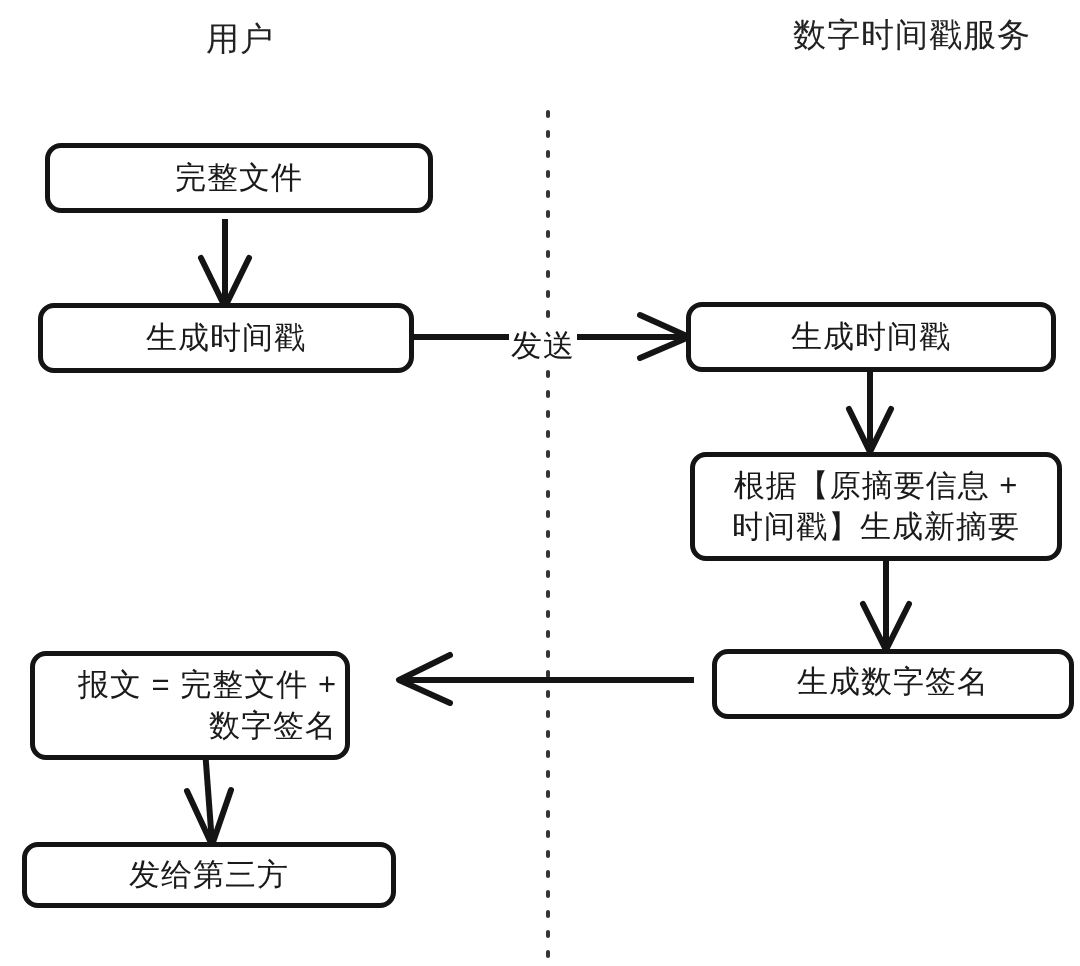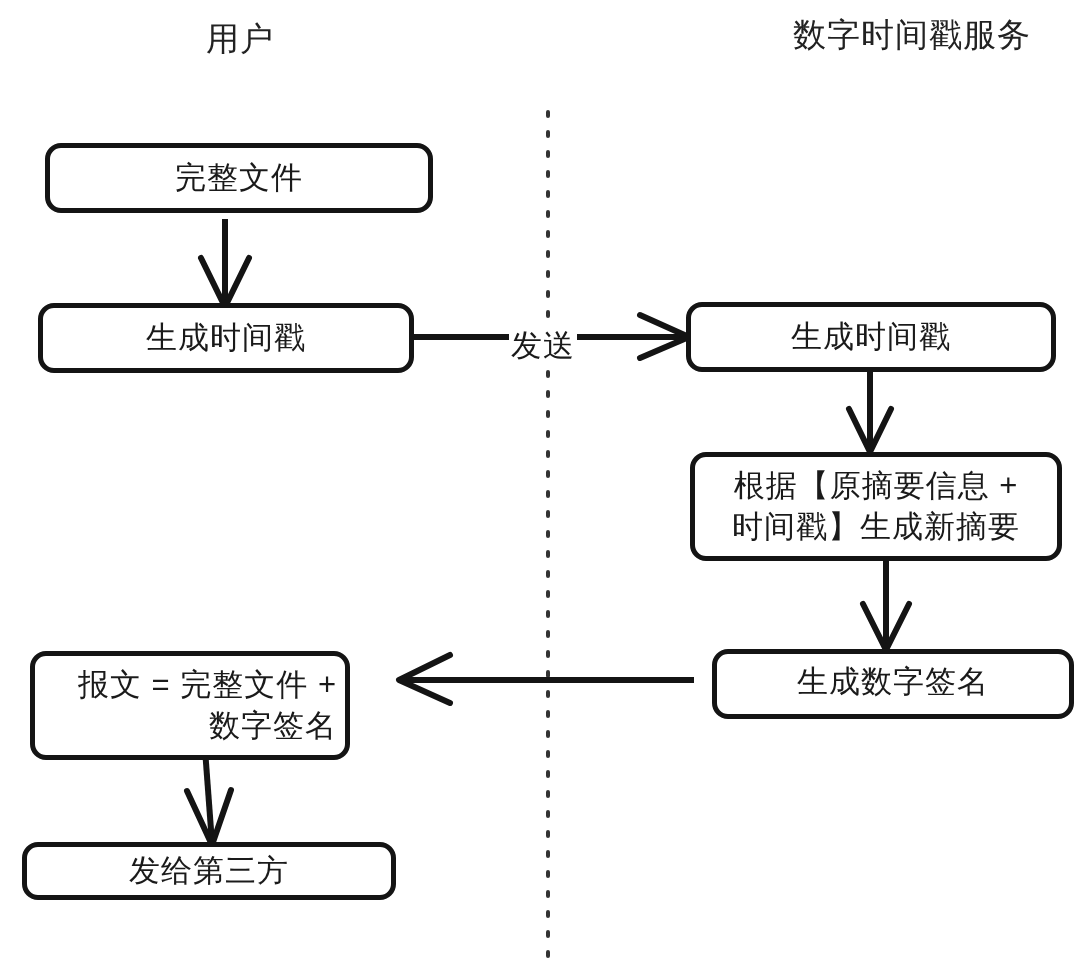--- a/index.html
+++ b/index.html
@@ -133,19 +133,19 @@
 
   <div class="node" style="left:712px; top:649px; width:362px; height:70px;font-family:Liberation Mono, monospace;">
     <span class="node-text">生成数字签名</span>
   </div>
 
   <div class="node" style="left:30px; top:651px; width:320px; height:109px;text-align:right;">
     <span class="node-text">报文 = 完整文件 +
 数字签名</span>
   </div>
 
-  <div class="node" style="left:22px; top:842px; width:374px; height:58px;">
+  <div class="node" style="left:22px; top:842px; width:374px; height:66px;">
     <span class="node-text">发给第三方</span>
   </div>
 
   <div class="edge-label" style="left:509px; top:330px;">发送</div>
 
 </div>
 
 </body></html>

